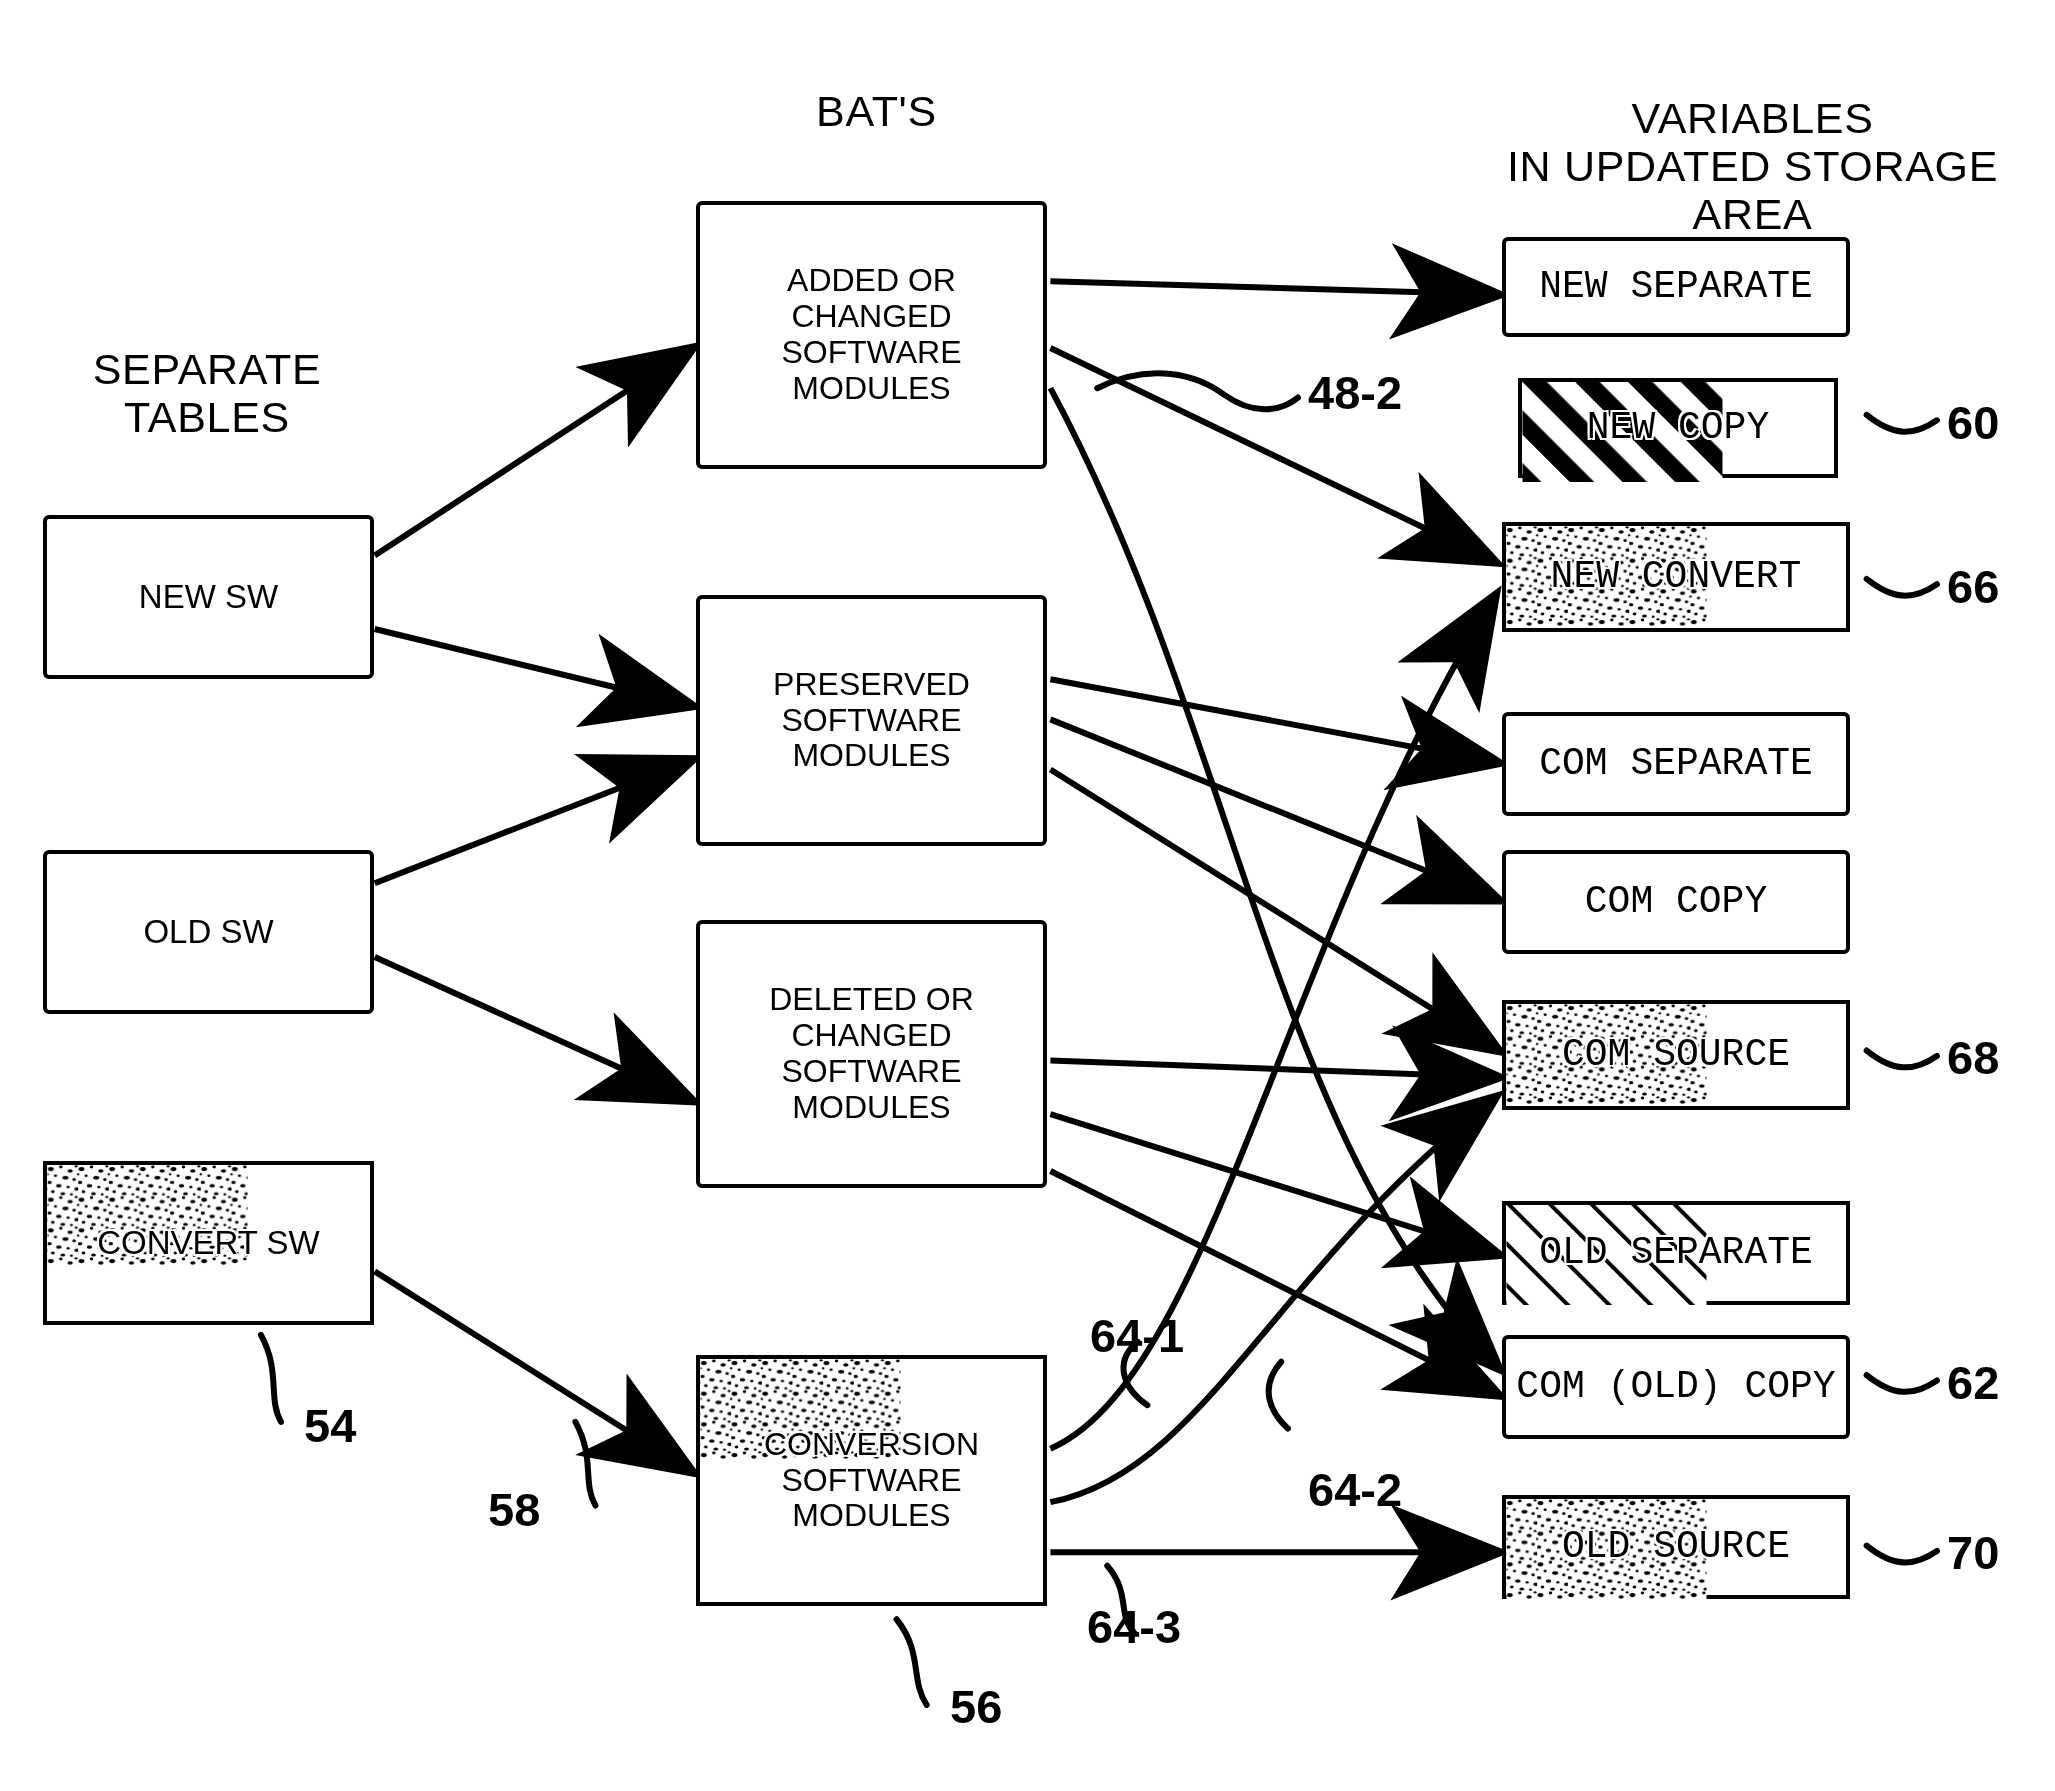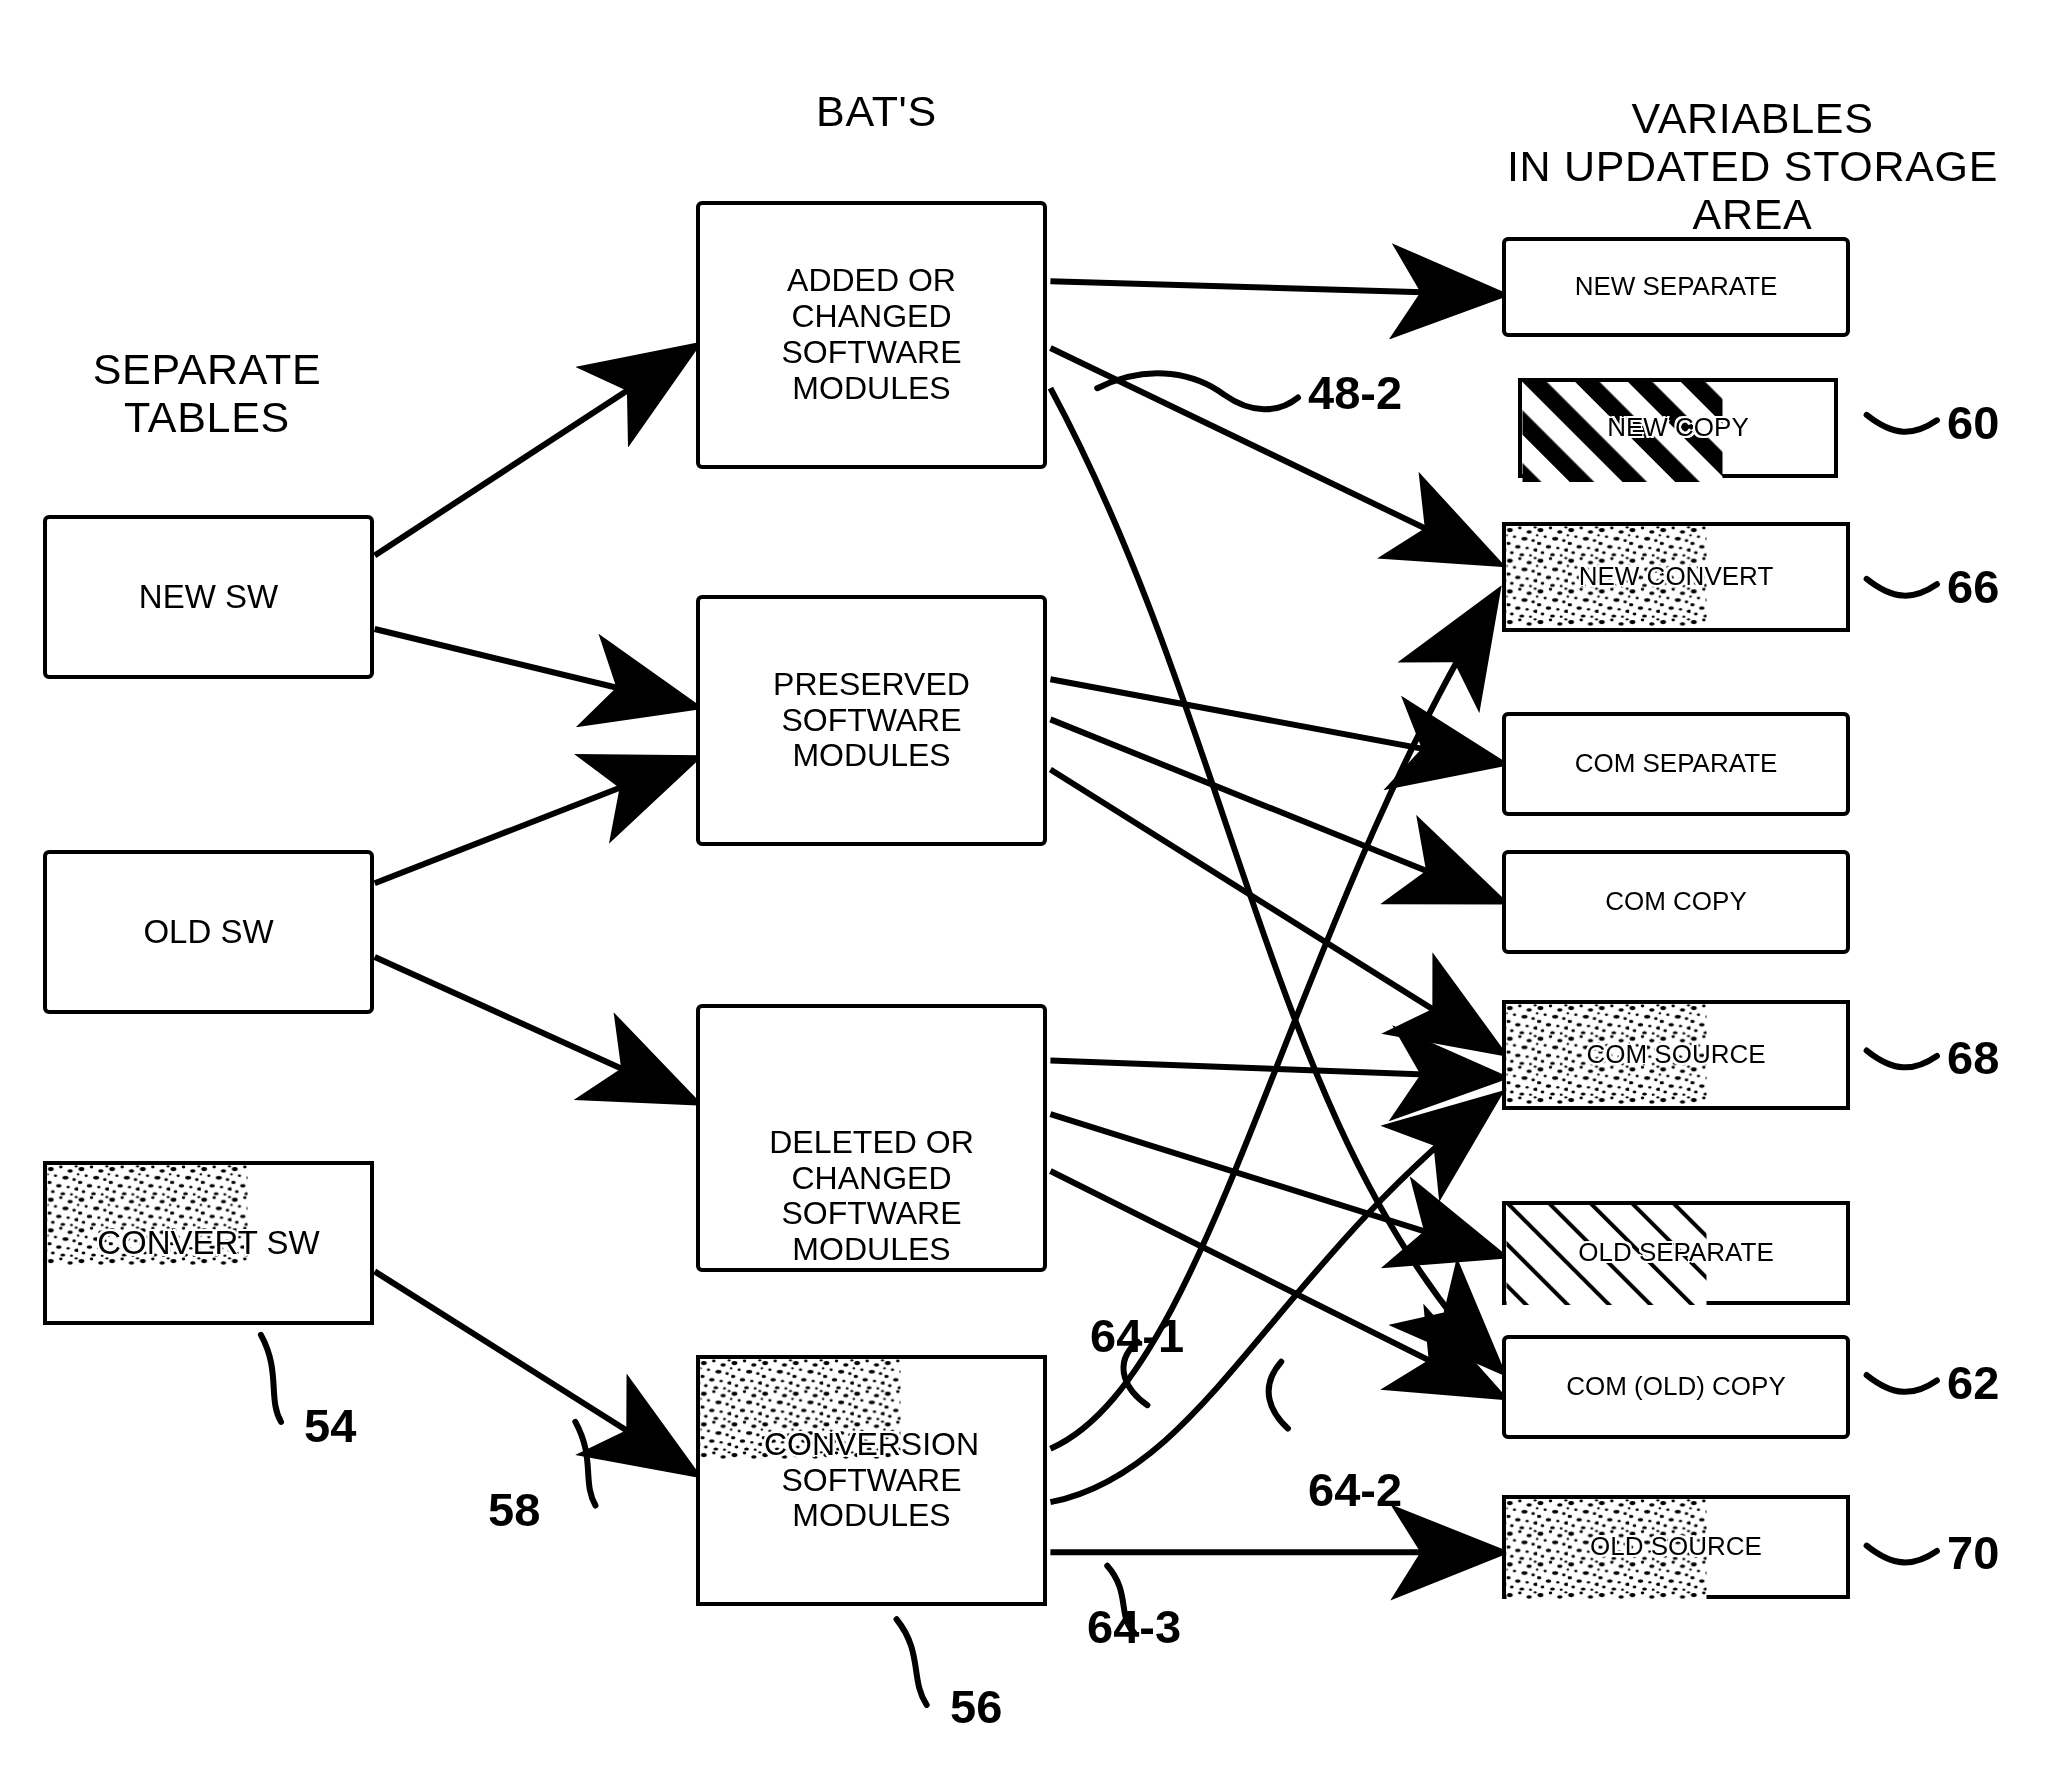--- a/index.html
+++ b/index.html
@@ -29,21 +29,21 @@
   .f-stipple .lbl, .f-hatch .lbl, .f-hatch-thin .lbl{
       text-shadow:
         1.3px 0 0 #fff,-1.3px 0 0 #fff,0 1.3px 0 #fff,0 -1.3px 0 #fff,
         2px 2px 0 #fff,-2px -2px 0 #fff,2px -2px 0 #fff,-2px 2px 0 #fff;
   }
   .patt{position:absolute;left:0;top:0;right:0;bottom:0;z-index:1;}
 
   .refnum{position:absolute;font-size:47px;font-weight:bold;letter-spacing:0px;}
   .boxtxt-lg{font-size:33px;}
   .boxtxt-md{font-size:32px;}
-  .boxtxt-sm{font-size:26px;}
+  .boxtxt-sm{font-size:38px;font-family:Liberation Mono, monospace;}
 </style>
 </head>
 <body>
 
 <div id="stage">
 
   <svg id="wires" viewBox="0 0 3073 2678" xmlns="http://www.w3.org/2000/svg">
     <defs>
       <marker id="ah" markerWidth="20" markerHeight="16" refX="18" refY="8" orient="auto" markerUnits="strokeWidth">
         <path d="M0,0 L20,8 L0,16 L5,8 Z" fill="#000"></path>
@@ -166,21 +166,21 @@
 SOFTWARE
 MODULES</span>
   </div>
 
   <div class="node f-plain boxtxt-md" style="left:696px;top:595px;width:351px;height:251px;">
     <span class="lbl">PRESERVED
 SOFTWARE
 MODULES</span>
   </div>
 
-  <div class="node f-plain boxtxt-md" style="left:696px;top:1004px;width:351px;height:268px;align-items:flex-end;">
+  <div class="node f-plain boxtxt-md" style="left:696px;top:920px;width:351px;height:268px;">
     <span class="lbl">DELETED OR
 CHANGED
 SOFTWARE
 MODULES</span>
   </div>
 
   <div class="node f-stipple boxtxt-md" style="left:696px;top:1355px;width:351px;height:251px;">
     <svg class="patt" viewBox="0 0 300 150" width="201" height="100">
       <rect width="100%" height="100%" fill="url(#pStipple)"></rect>
     </svg>

